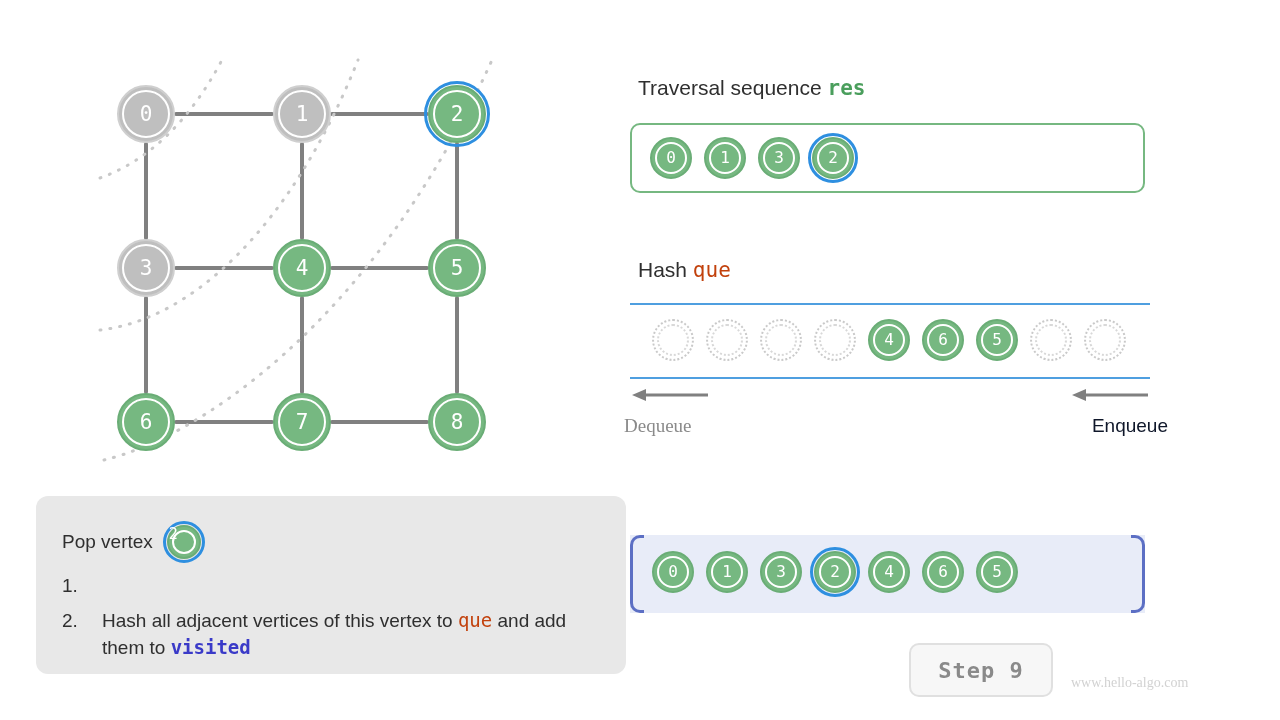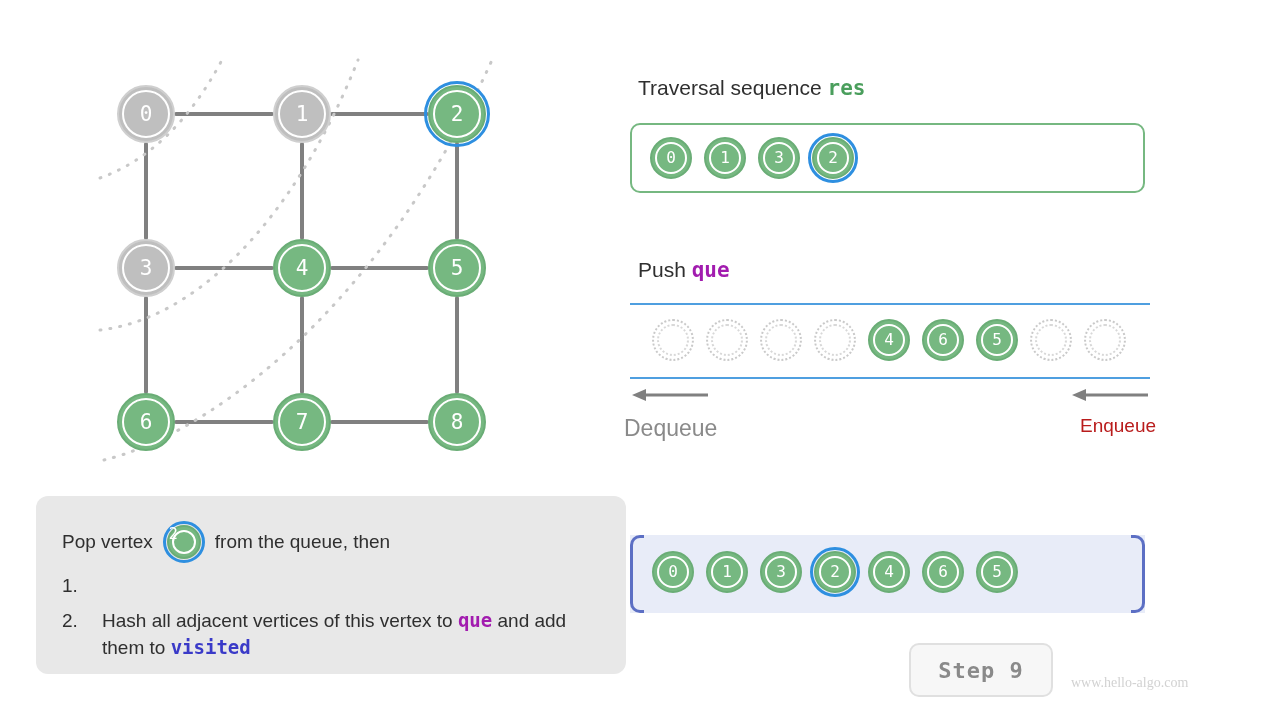--- a/index.html
+++ b/index.html
@@ -90,21 +90,21 @@
     font-size: 19px;
     color: #2f2f2f;
   }
   #explain-list li {
     display: flex;
     margin-bottom: 7px;
     line-height: 1.45;
   }
   #explain-list .num { width: 40px; flex: none; }
   .mono-green  { font-family: "DejaVu Sans Mono", monospace; font-weight: bold; color: #4a9e5c; }
-  .mono-blue   { font-family: "DejaVu Sans Mono", monospace; font-weight: bold; color: #a21caf; }
+  .mono-blue   { font-family: "DejaVu Sans Mono", monospace; font-weight: normal; color: #c2410c; }
   .mono-indigo { font-family: "DejaVu Sans Mono", monospace; font-weight: bold; color: #3a3ac8; }
 
   
   #right-col { position: absolute; left: 624px; top: 0; width: 620px; height: 591px; }
   .sec-title {
     font-size: 21px;
     color: #2f2f2f;
     position: absolute;
   }
 
@@ -139,22 +139,22 @@
   .slot .ring {
     position: absolute; left: 3px; top: 3px; right: 3px; bottom: 3px;
     border-radius: 50%;
     border: 2px dotted #d8d8d8;
     box-sizing: border-box;
   }
   #deq-arrow, #enq-arrow { position: absolute; top: 388px; height: 14px; }
   #deq-arrow { left: 6px; width: 80px; }
   #enq-arrow { left: 446px; width: 80px; }
   .arrow-svg { display: block; }
-  #deq-label { position: absolute; left: 0px; top: 415px; font-size: 23px; color: #8a8a8a; }
-  #enq-label { position: absolute; left: 444px; top: 415px; font-size: 19px; color: #b91c1c; width: 100px; text-align: center; }
+  #deq-label { position: absolute; left: 0px; top: 415px; font-size: 19px; color: #8a8a8a; font-family: Liberation Serif, serif; }
+  #enq-label { position: absolute; left: 444px; top: 415px; font-size: 19px; color: #0f172a; width: 100px; text-align: right; }
 
   
   #vis-title { left: 14px; top: 487px; }
   #vis-box {
     position: absolute;
     left: 6px; top: 535px;
     width: 515px; height: 78px;
     background: #e8ecf8;
     box-sizing: border-box;
   }
@@ -256,21 +256,20 @@
     </div>
 </div>
 
 <div id="explain-box">
   <div id="explain-line1">
     <span>Pop vertex</span>
     <span class="inline-node node green sel">
       <span class="ring"></span>
       <span class="lbl">2</span>
     </span>
-    <span>from the queue, then</span>
   </div>
   <ul id="explain-list">
       <li>
         <span class="num">1.</span>
       </li>
       <li>
         <span class="num">2.</span>
         <span><span>Hash all adjacent vertices of this vertex to </span><span class="mono-blue">que</span><span> and add them to </span><span class="mono-indigo">visited</span></span>
       </li>
     </ul>
@@ -294,21 +293,21 @@
         <span class="ring"></span>
         <span class="lbl">3</span>
       </div>
       <div class="node green sel" style="position: absolute; left: 180px;">
         <span class="ring"></span>
         <span class="lbl">2</span>
       </div>
     </div>
 
   <div class="sec-title" id="que-title">
-    <span>Push </span><span class="mono-blue">que</span>
+    <span>Hash </span><span class="mono-blue">que</span>
   </div>
   <div id="que-area">
     <div class="railtop"></div>
     <div class="railbot"></div>
   <div class="slot" style="position: absolute; left: 22px; top: 16px; width: 42px; height: 42px; font-size: 16px;">
         <span class="ring"></span>
       </div>
       <div class="slot" style="position: absolute; left: 76px; top: 16px; width: 42px; height: 42px; font-size: 16px;">
         <span class="ring"></span>
       </div>

